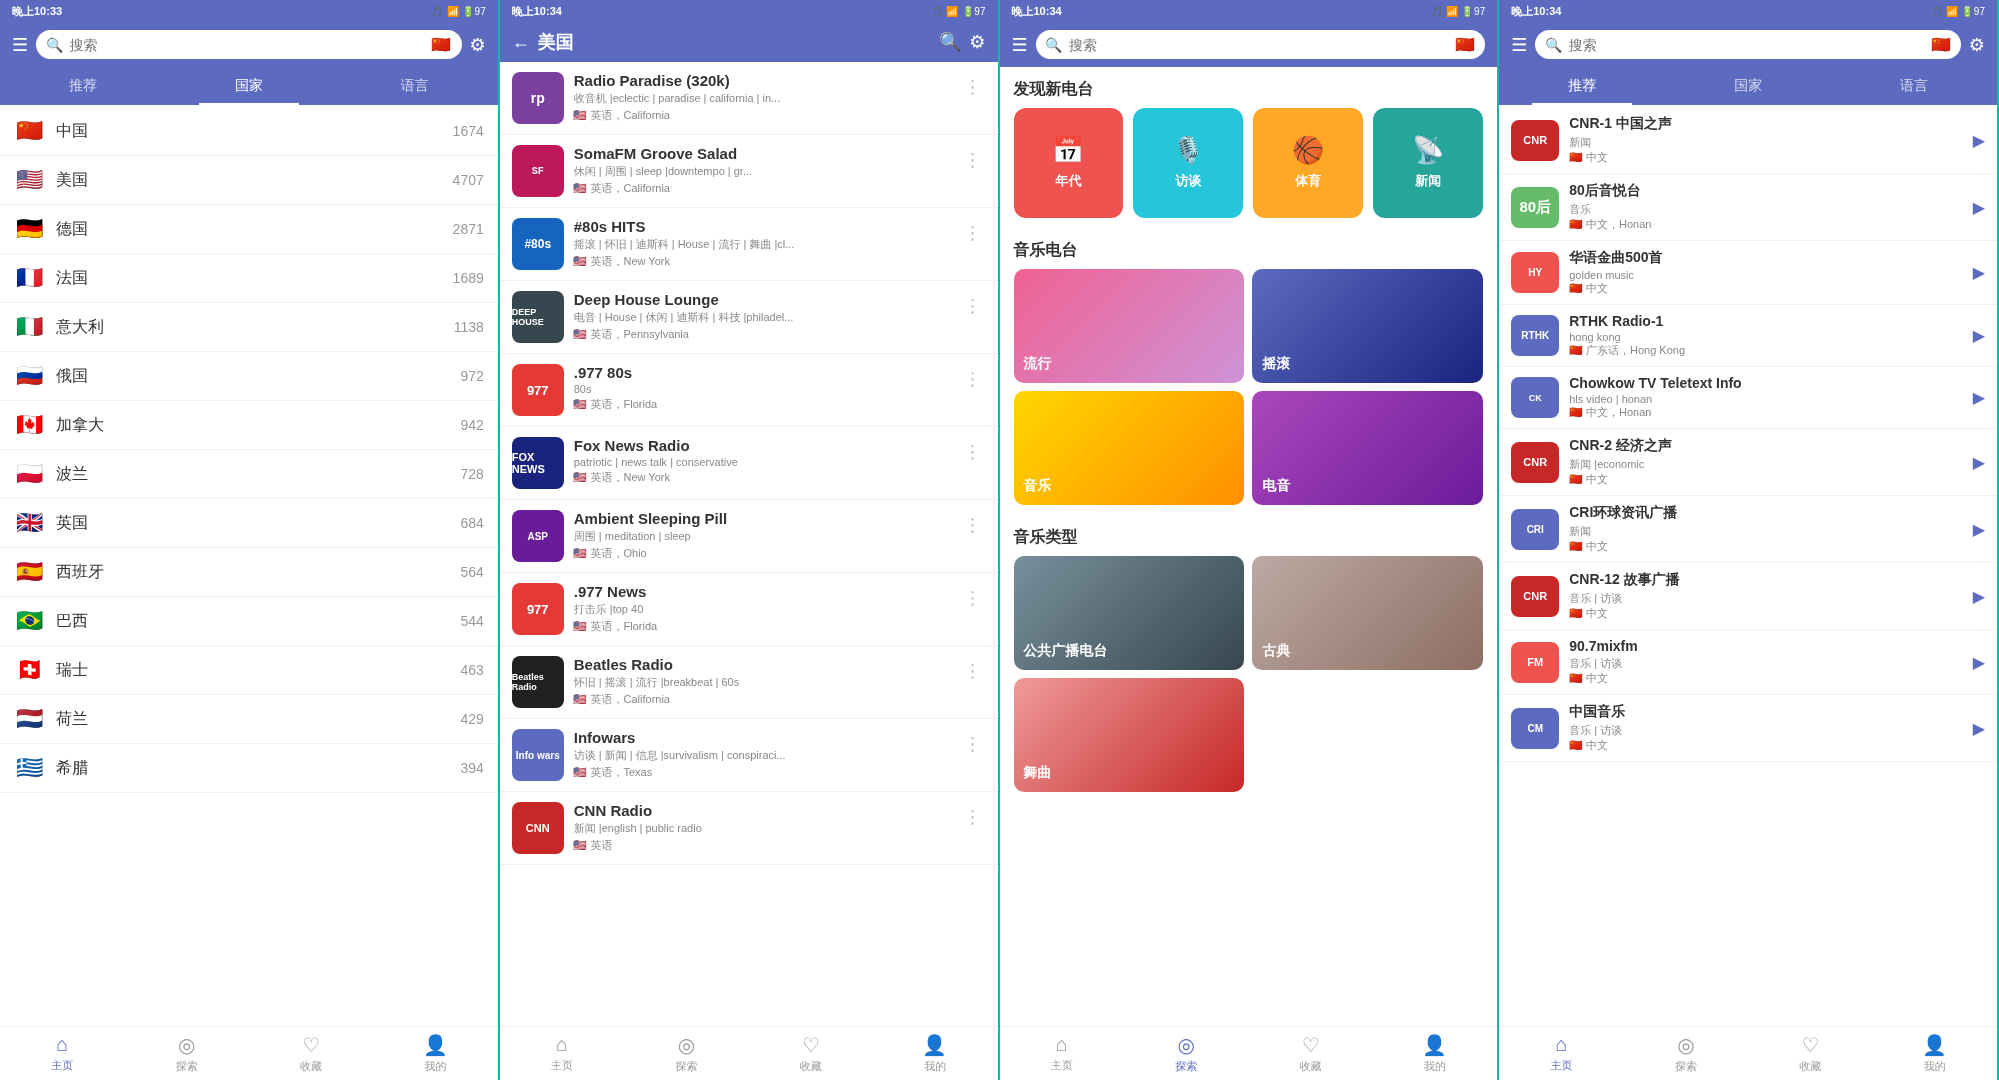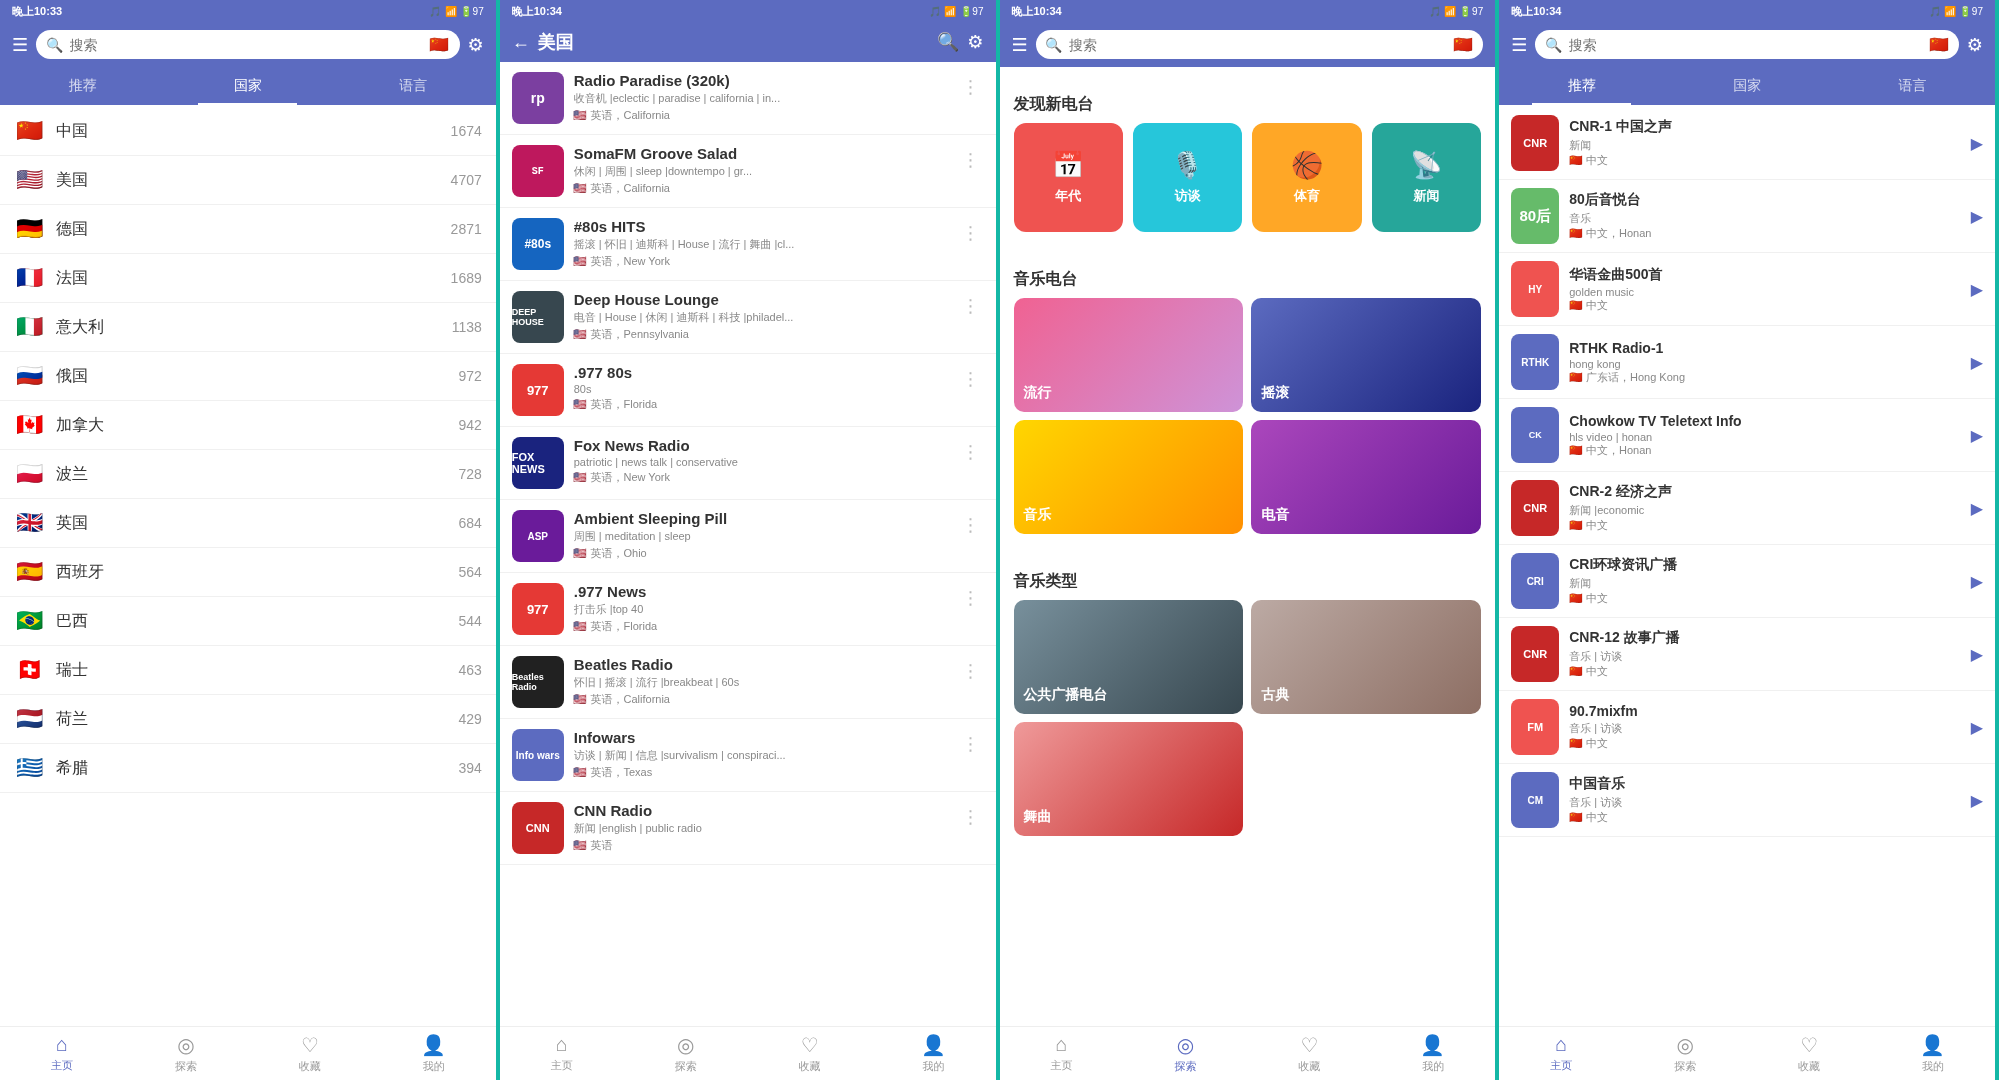--- a/index.html
+++ b/index.html
@@ -11,21 +11,21 @@
       height: 1080px;
       overflow: hidden;
     }
 
     
     .panel {
       flex: 1;
       display: flex;
       flex-direction: column;
       background: #fff;
-      border-right: 4px solid #14b8a6;
+      border-right: 2px solid #14b8a6;
       overflow: hidden;
     }
 
     
     .status-bar {
       background: #5c6bc0;
       color: white;
       font-size: 11px;
       padding: 4px 12px;
       display: flex;
@@ -215,21 +215,20 @@
       padding: 4px;
       cursor: pointer;
     }
 
     
     .section-title {
       font-size: 16px;
       font-weight: 600;
       color: #333;
       padding: 12px 14px 8px;
-      margin-top: 15px;
     }
     .category-grid {
       display: grid;
       grid-template-columns: 1fr 1fr 1fr 1fr;
       gap: 10px;
       padding: 0 14px 10px;
     }
     .category-card {
       border-radius: 12px;
       aspect-ratio: 1;
@@ -274,21 +273,21 @@
     
     .station-row {
       display: flex;
       align-items: center;
       padding: 8px 12px;
       border-bottom: 1px solid #f0f0f0;
       gap: 10px;
     }
     .station-logo {
       width: 48px;
-      height: 56px;
+      height: 41px;
       border-radius: 8px;
       flex-shrink: 0;
       display: flex;
       align-items: center;
       justify-content: center;
       font-size: 9px;
       font-weight: bold;
       color: white;
       overflow: hidden;
     }

